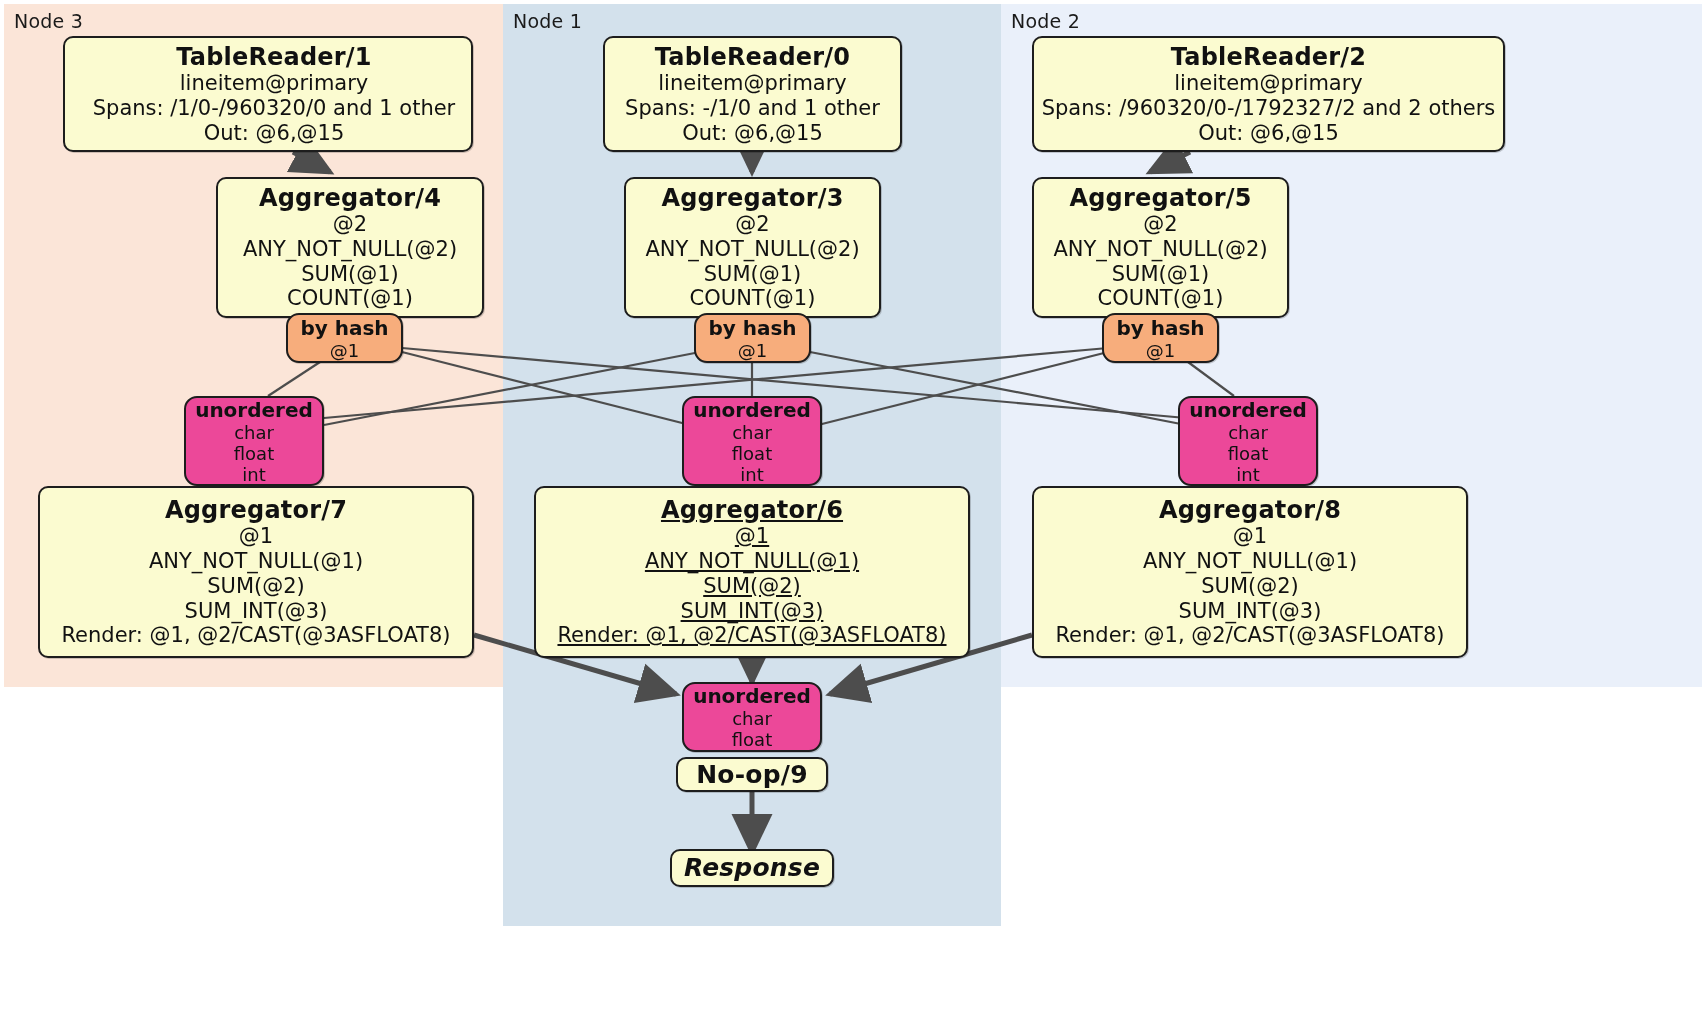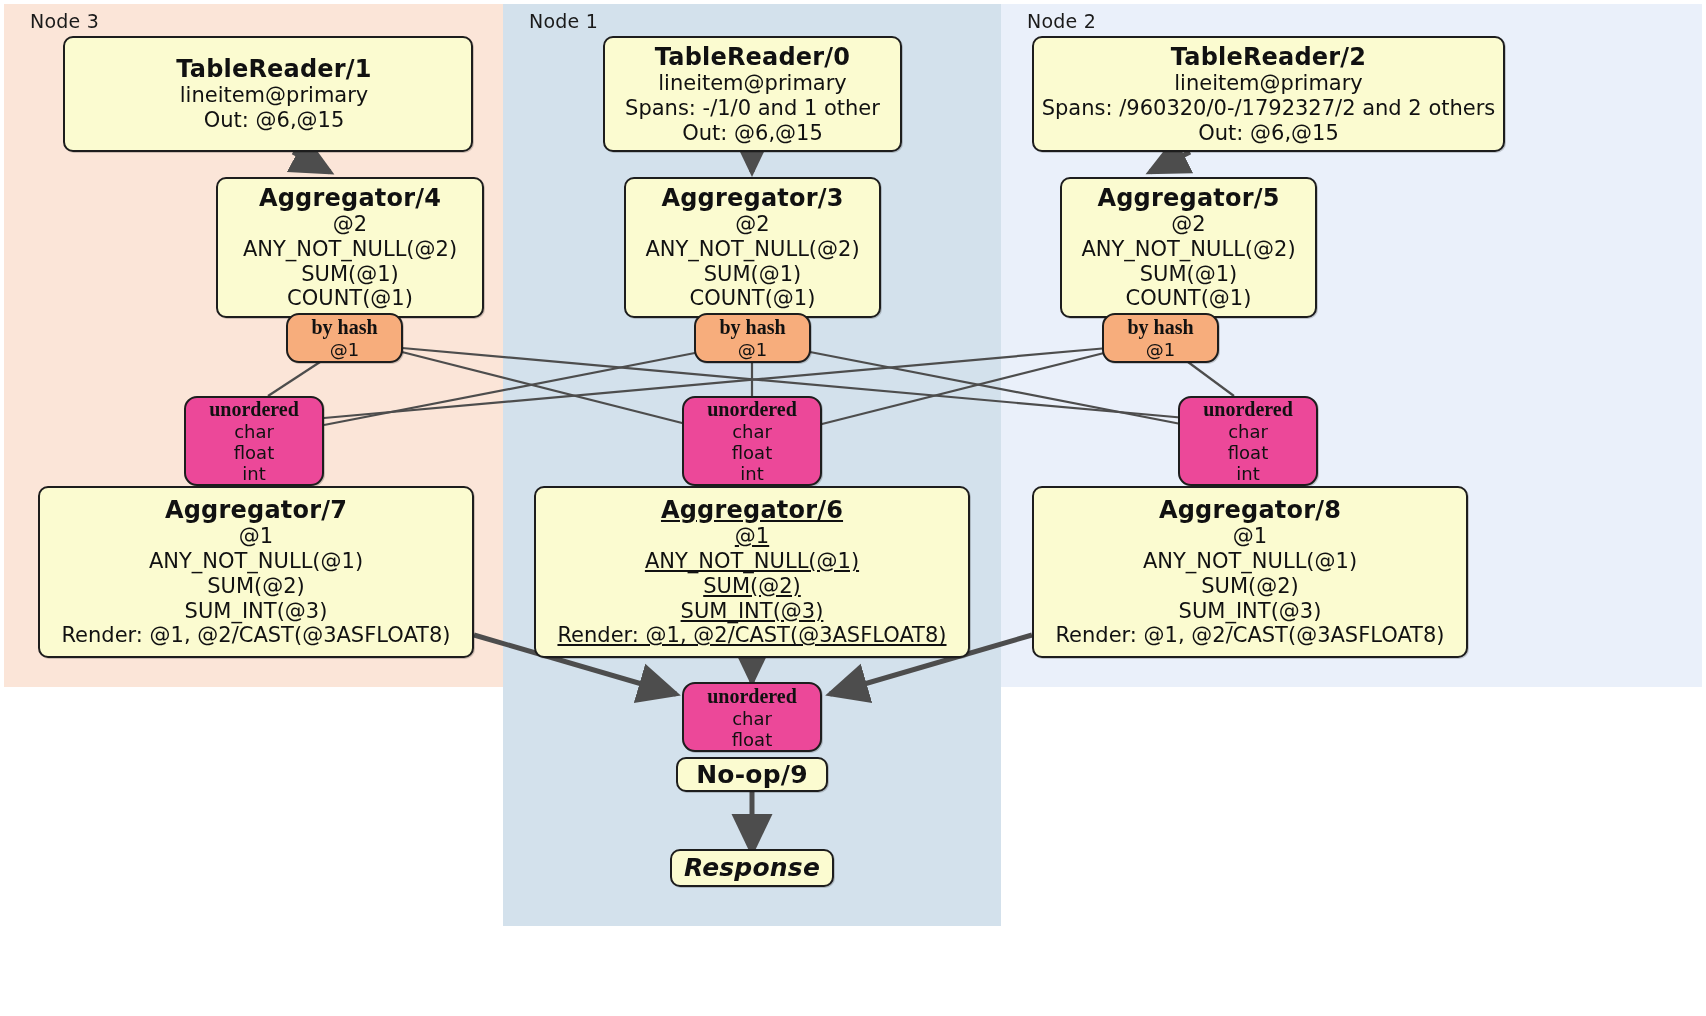--- a/index.html
+++ b/index.html
@@ -7,21 +7,20 @@
     width:1706px;height:1016px;position:relative;overflow:hidden;
     font-family:"DejaVu Sans","Liberation Sans",sans-serif;
   }
   #stage{position:absolute;left:0;top:0;width:1706px;height:1016px;}
 
   
   .panel{position:absolute;}
   .panel-label{
     position:absolute;left:10px;top:6px;font-size:19px;color:#1a1a1a;
     letter-spacing:.2px;
-    margin-left:16px;
   }
 
   
   #edges{position:absolute;left:0;top:0;width:1706px;height:1016px;
          pointer-events:none;}
 
   
   .box{
     position:absolute;box-sizing:border-box;
     border:2px solid #1d1d1d;border-radius:10px;
@@ -36,21 +35,21 @@
 
   .router{
     position:absolute;box-sizing:border-box;
     border:2px solid #1d1d1d;border-radius:13px;
     text-align:center;color:#111;
     display:flex;flex-direction:column;align-items:center;justify-content:center;
     box-shadow:1px 1px 0 rgba(0,0,0,.18);
   }
   .router.hash{background:#f7ad7c;}
   .router.unord{background:#ec4899;}
-  .router .ttl{font-weight:bold;font-size:20px;font-family:Liberation Serif, serif;}
+  .router .ttl{font-weight:bold;font-size:20px;}
   .router .ln{font-size:18px;}
 
   .noop .ttl, .resp .ttl{font-size:25px;}
 </style>
 </head>
 <body>
 
 <div id="stage">
 
   <div class="panel" style="left:4px;top:4px;width:499px;height:683px;background:#fbe5d8;">
@@ -101,20 +100,21 @@
     </g>
 
     <g stroke="#4d4d4d" stroke-width="5" fill="none">
       <path d="M752,792 L752,852" marker-end="url(#ahs)"></path>
     </g>
   </svg>
 
   <div class="box" style="left:63px;top:36px;width:410px;height:116px;padding-left:12px;">
     <div class="ttl">TableReader/1</div>
     <div class="ln">lineitem@primary</div>
+    <div class="ln">Spans: /1/0-/960320/0 and 1 other</div>
     <div class="ln">Out: @6,@15</div>
   </div>
 
   <div class="box" style="left:603px;top:36px;width:299px;height:116px;">
     <div class="ttl">TableReader/0</div>
     <div class="ln">lineitem@primary</div>
     <div class="ln">Spans: -/1/0 and 1 other</div>
     <div class="ln">Out: @6,@15</div>
   </div>
 
@@ -134,21 +134,21 @@
   </div>
 
   <div class="box" style="left:624px;top:177px;width:257px;height:141px;">
     <div class="ttl">Aggregator/3</div>
     <div class="ln">@2</div>
     <div class="ln">ANY_NOT_NULL(@2)</div>
     <div class="ln">SUM(@1)</div>
     <div class="ln">COUNT(@1)</div>
   </div>
 
-  <div class="box" style="left:1060px;top:177px;width:257px;height:141px;">
+  <div class="box" style="left:1032px;top:177px;width:257px;height:141px;">
     <div class="ttl">Aggregator/5</div>
     <div class="ln">@2</div>
     <div class="ln">ANY_NOT_NULL(@2)</div>
     <div class="ln">SUM(@1)</div>
     <div class="ln">COUNT(@1)</div>
   </div>
 
   <div class="router hash" style="left:286px;top:313px;width:117px;height:50px;">
     <div class="ttl">by hash</div>
     <div class="ln">@1</div>

